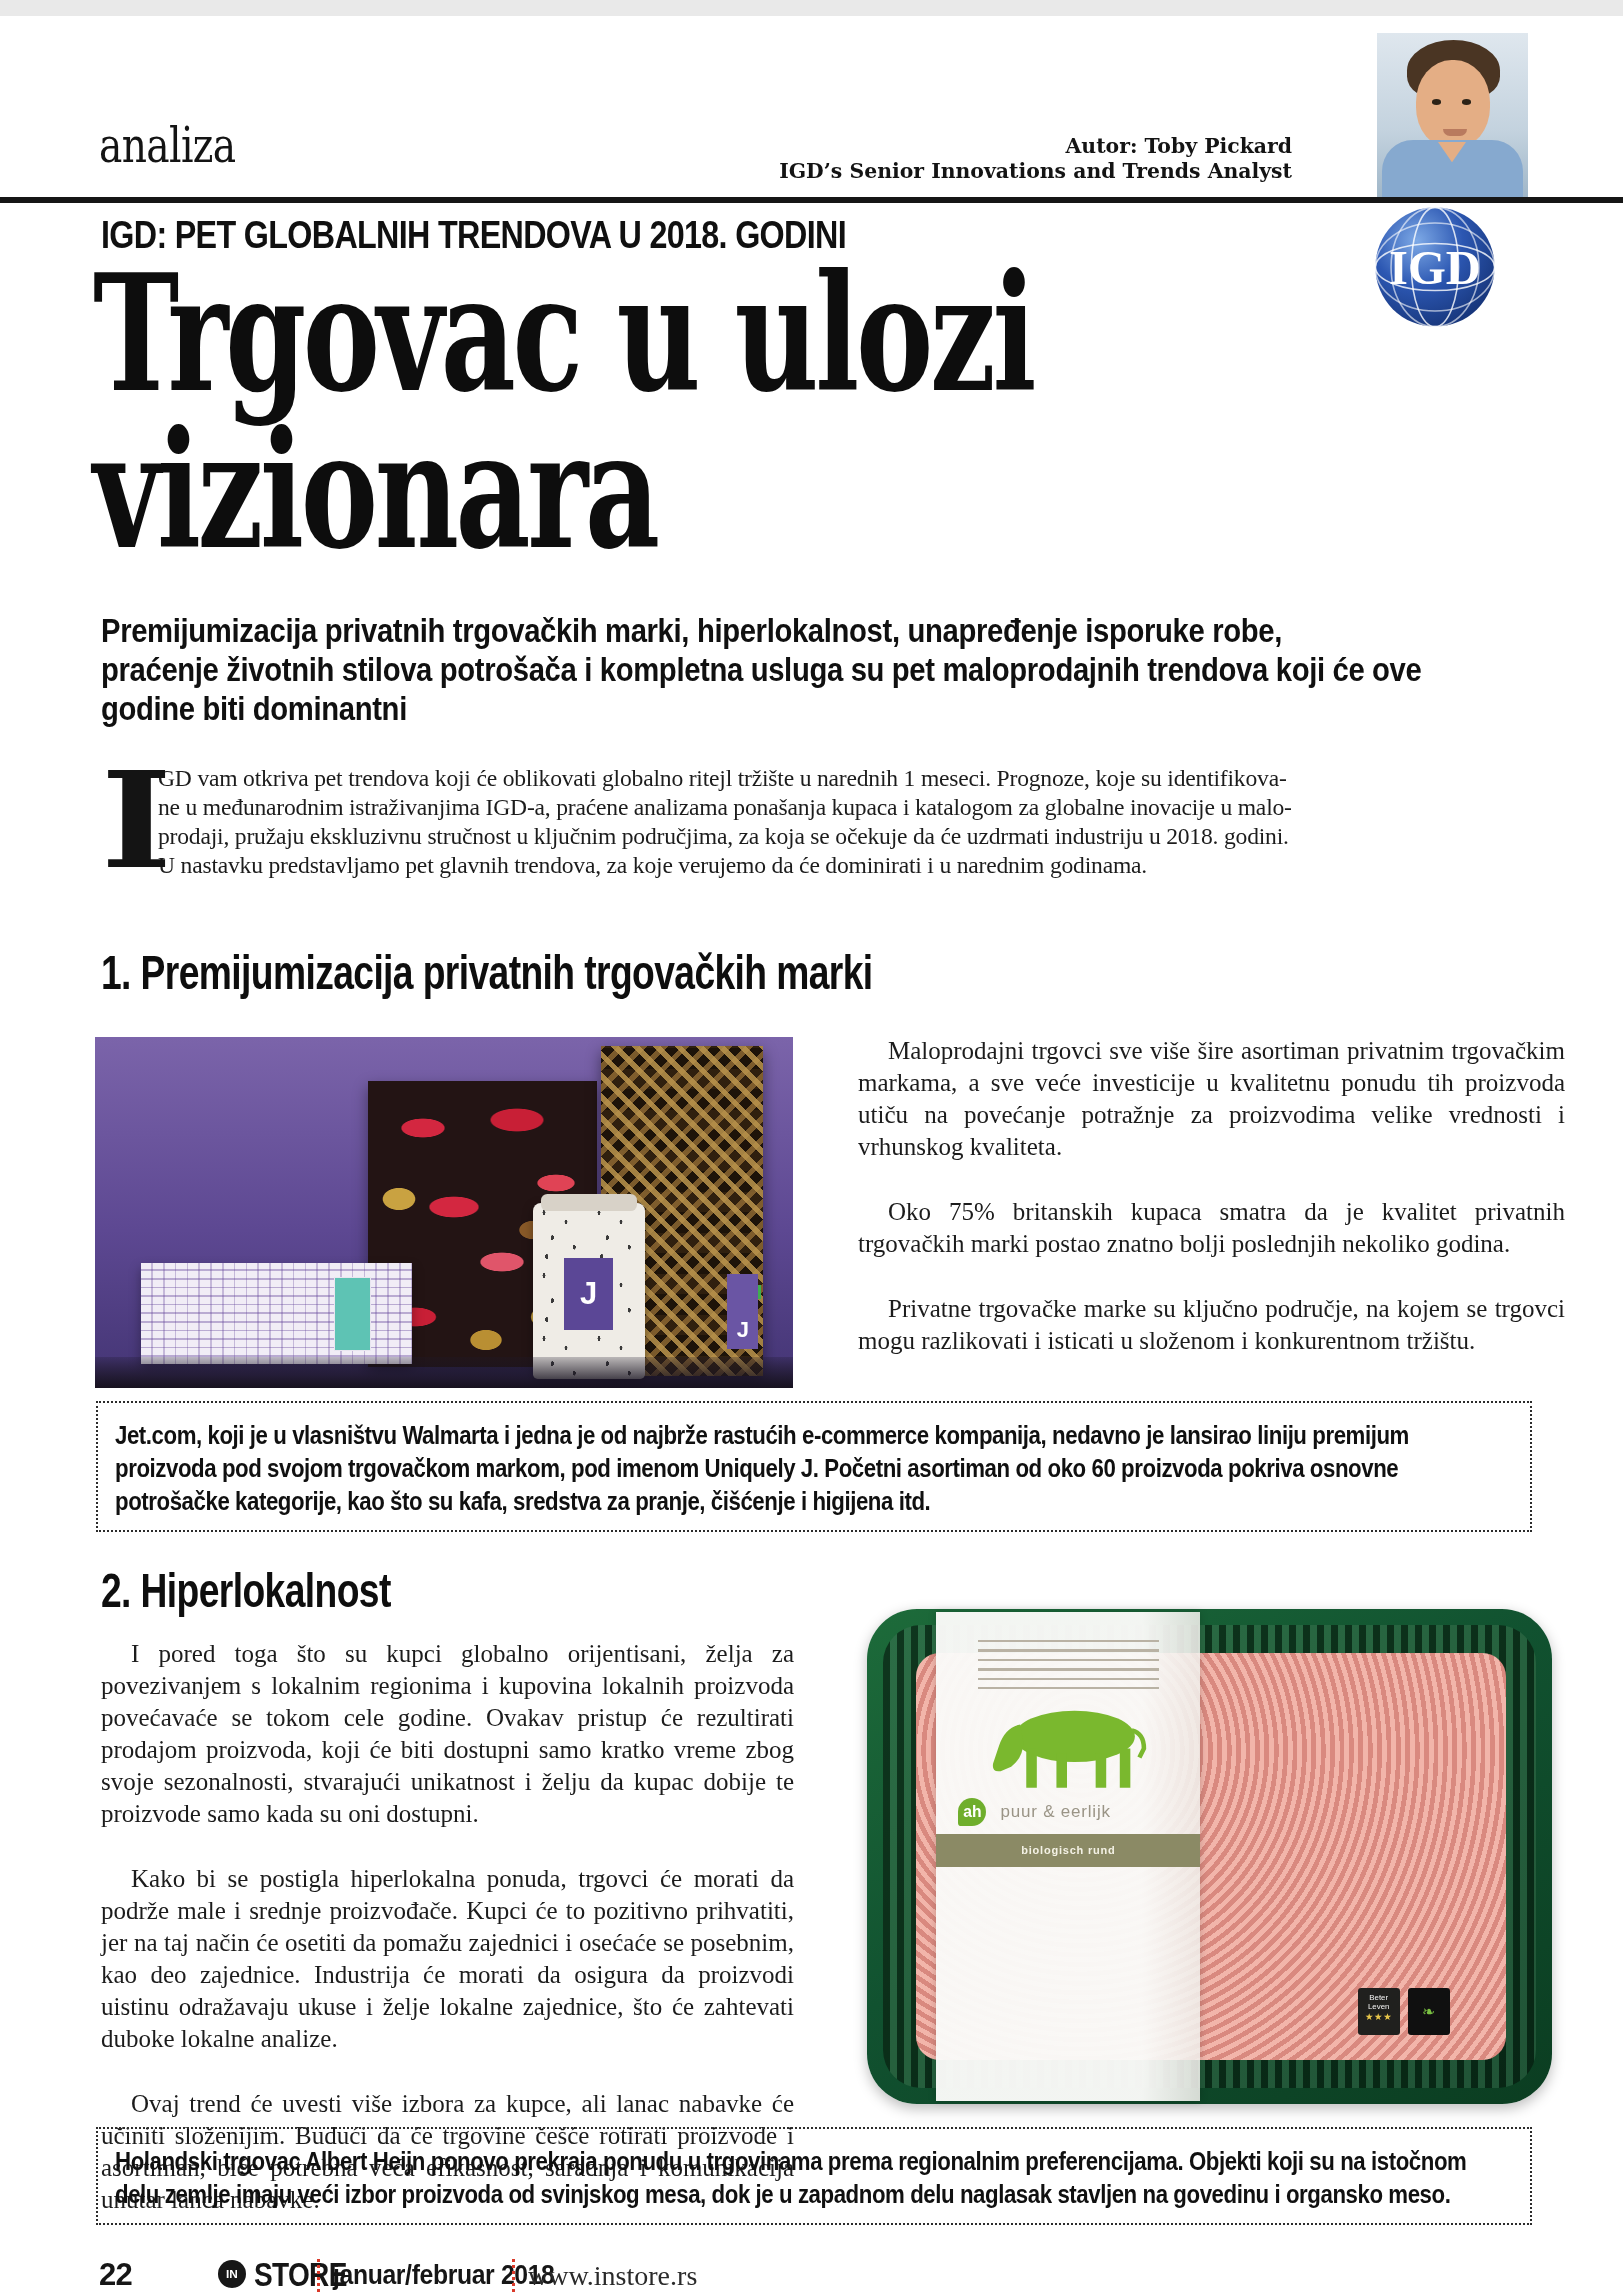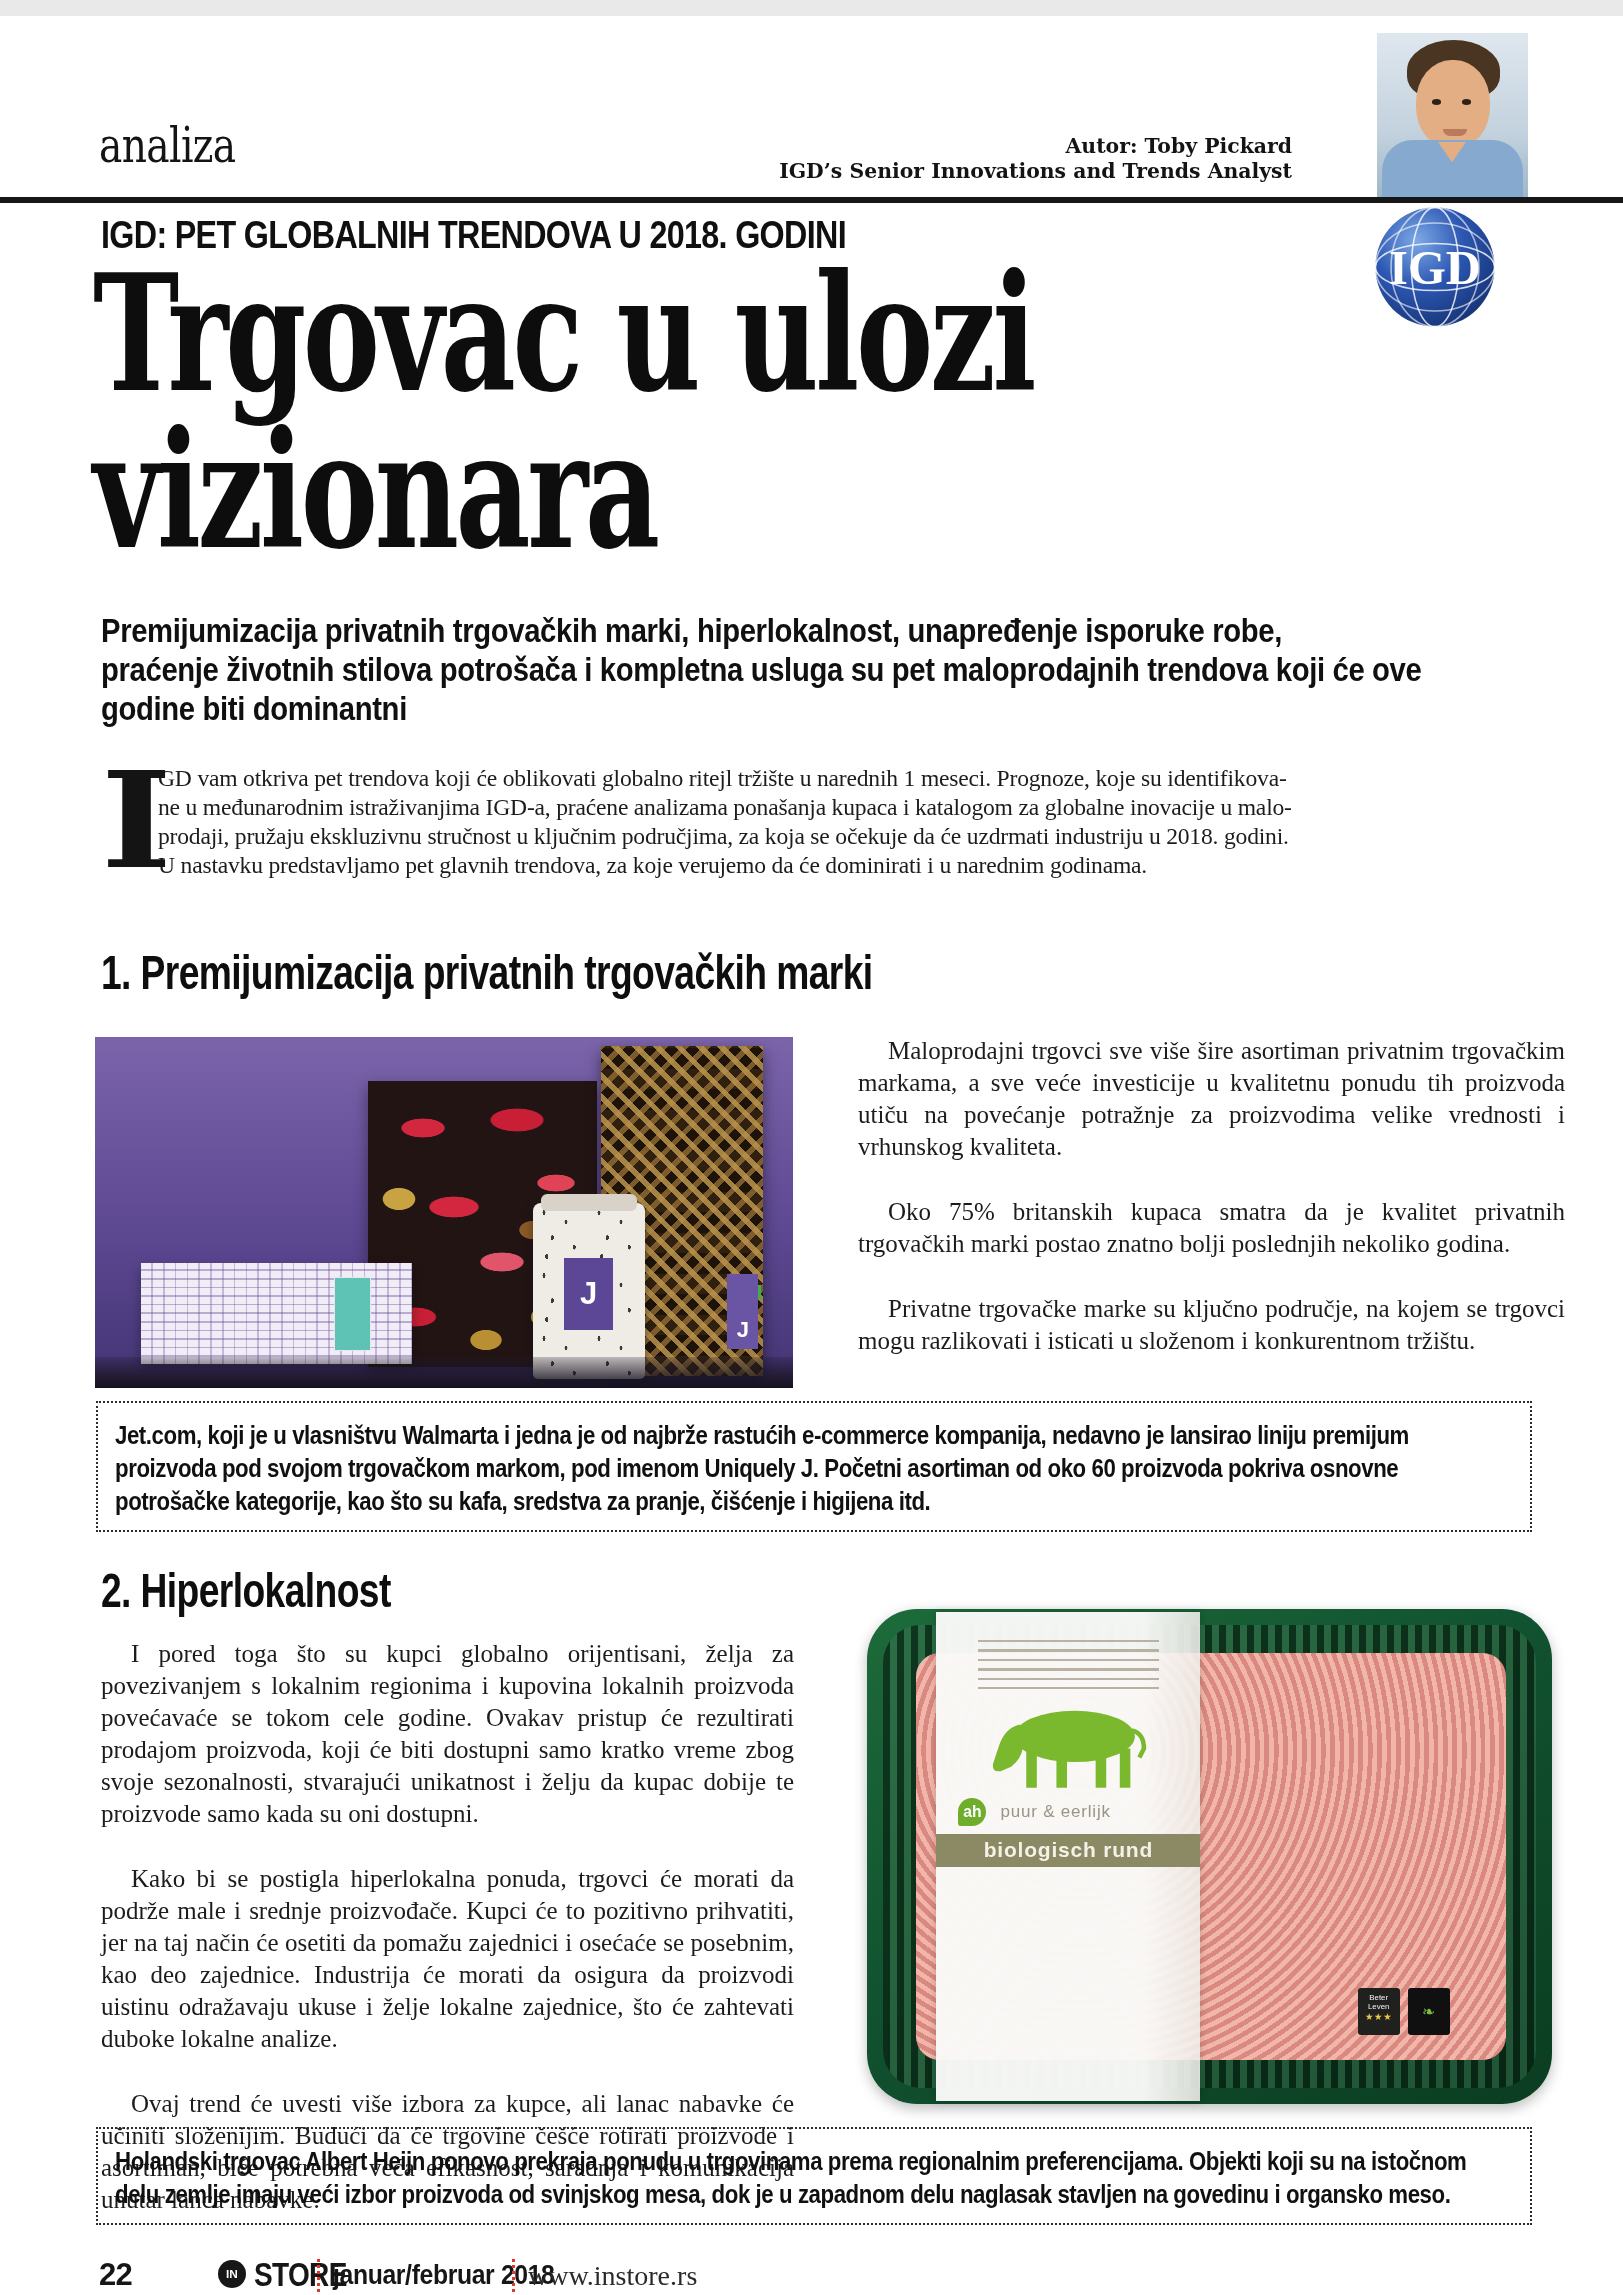--- a/index.html
+++ b/index.html
@@ -110,21 +110,21 @@
         box-shadow:0 0 7.9px rgba(0,0,0,.18);}
   .fine-print{margin:28px auto 4.7px auto;width:181px;height:52px;
         background:repeating-linear-gradient(180deg,#b9b2a4 0 2.4px,transparent 2.4px 9.4px);}
   .cow-wrap{margin:4.7px auto 0 auto;width:181px;}
   .ah-row{display:flex;align-items:center;gap:14px;margin:3.1px 0 0 22px;}
   .ah-mark{width:28px;height:28px;border-radius:50% 50% 50% 3.1px;background:#6fae2c;color:#fff;
         font-family:"Liberation Sans",sans-serif;font-weight:bold;font-size:15.7px;
         display:flex;align-items:center;justify-content:center;}
   .ah-text{font-family:"Liberation Sans",sans-serif;font-size:17px;color:#9a9486;letter-spacing:0.8px;}
   .olive-band{margin-top:7.9px;height:33px;background:#8b8a65;color:#f4f2e6;
-        font-family:"Liberation Sans",sans-serif;font-weight:bold;font-size:21px;
+        font-family:"Liberation Sans",sans-serif;font-weight:bold;font-size:11px;
         display:flex;align-items:center;justify-content:center;letter-spacing:0.8px;}
   .runder-card{margin:50px auto 0 auto;width:198px;background:#fdfdfc;border:0.8px solid #e0ddd4;
         padding:14px 11px 15.7px 11px;box-sizing:border-box;}
   .runder-title{font-family:"Liberation Sans",sans-serif;font-weight:bold;font-size:19.6px;color:#22201c;}
   .runder-bars{margin-top:36px;height:55px;
         background:repeating-linear-gradient(180deg,#d9c89e 0 9.4px,transparent 9.4px 27px);}
   .eco-badges{position:absolute;right:102px;bottom:69px;display:flex;gap:7.9px;}
   .badge{width:42px;height:47px;background:#20201e;color:#f2f2f2;font-family:"Liberation Sans",sans-serif;
         font-size:7.9px;text-align:center;padding-top:4.7px;box-sizing:border-box;border-radius:3.1px;}
   .badge .stars{color:#e8c64a;font-size:9.4px;letter-spacing:0.8px;}

